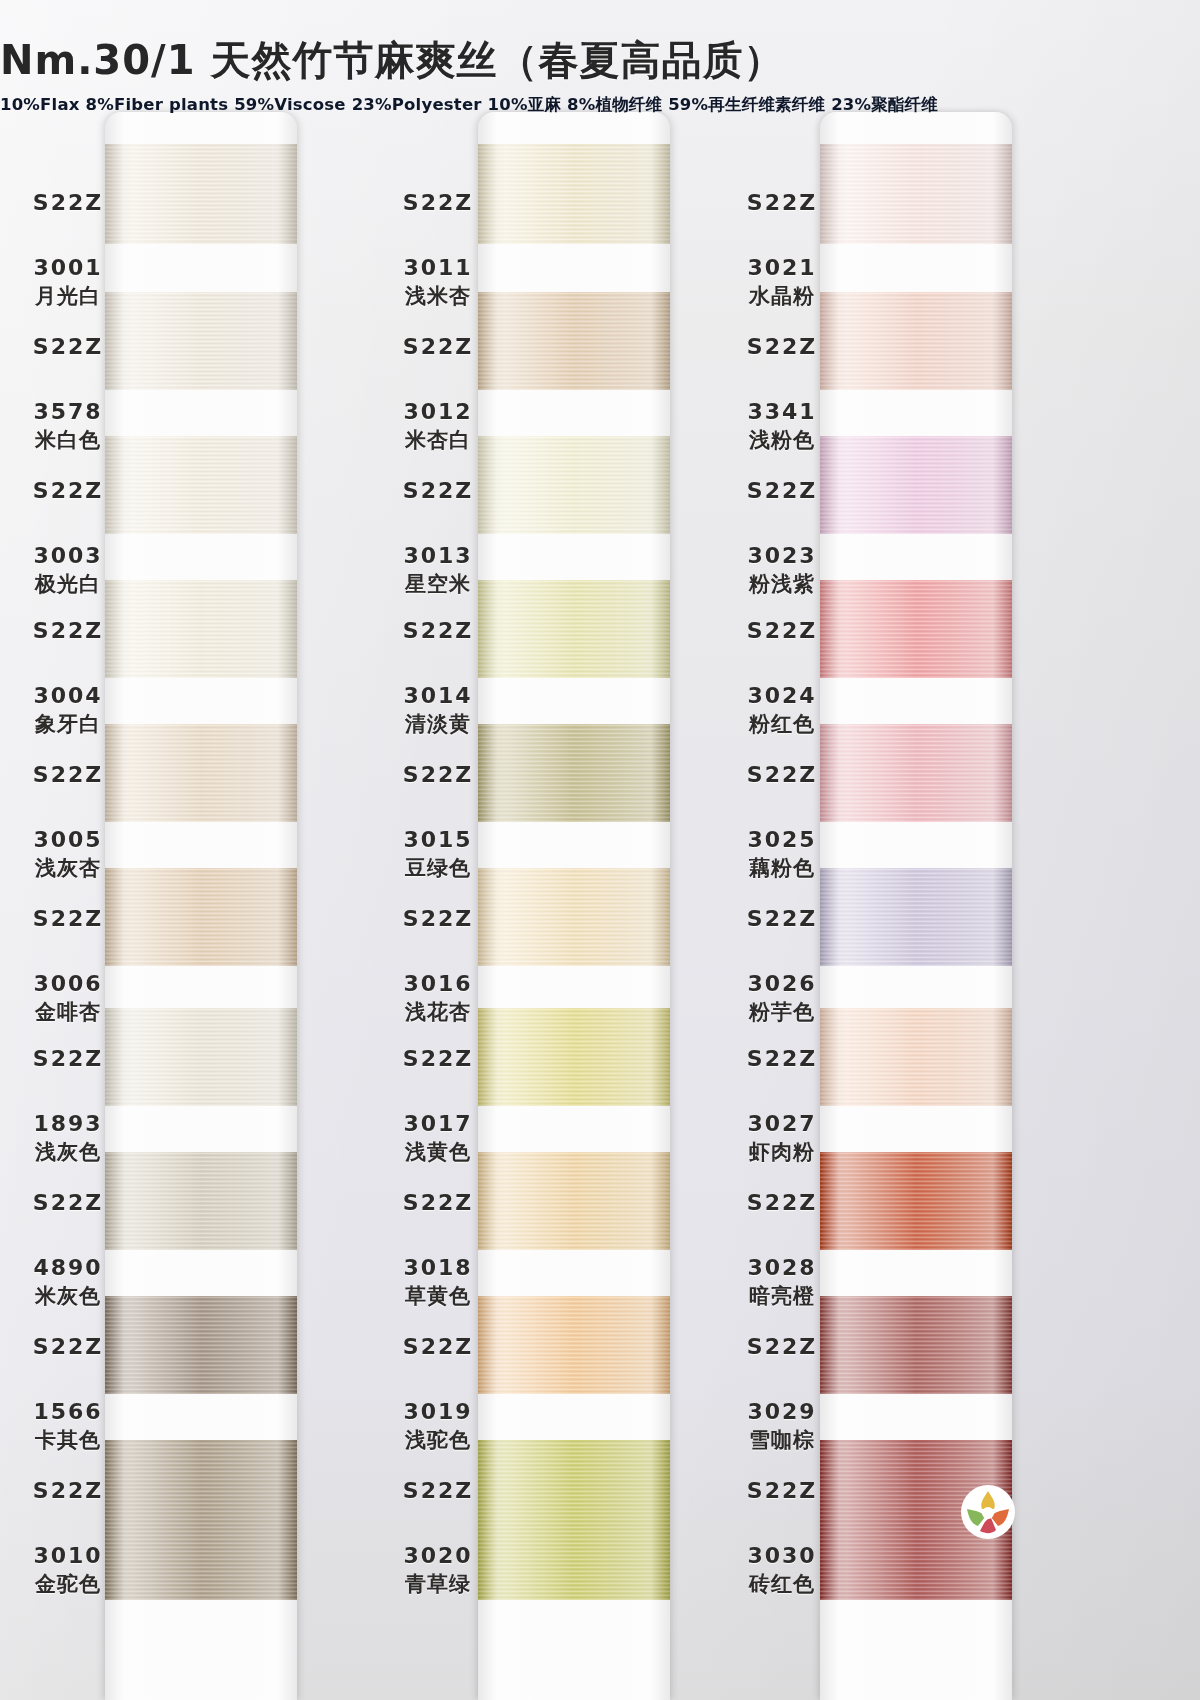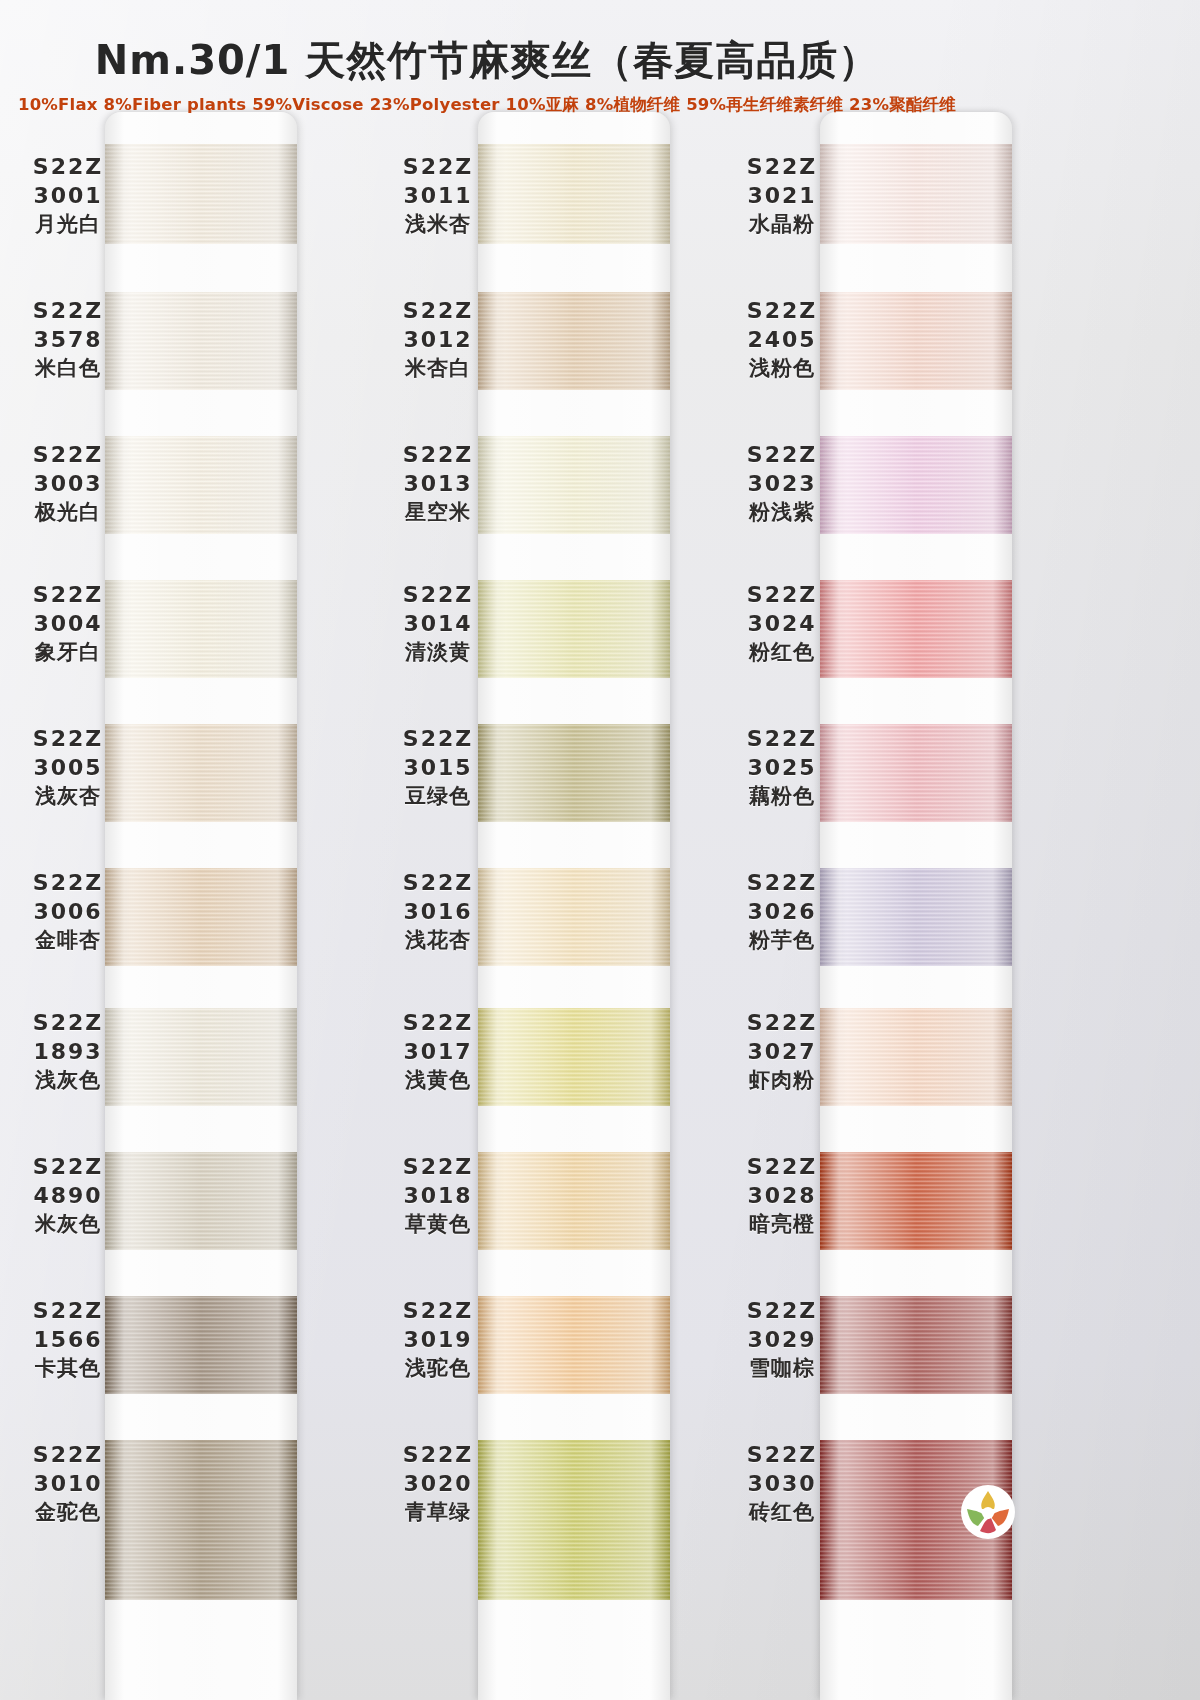--- a/index.html
+++ b/index.html
@@ -15,31 +15,31 @@
     position:absolute;left:0;top:0;width:1200px;height:1700px;
     background:
       linear-gradient(180deg,#f2f2f5 0%,#ececed 20%,#e7e7ec 55%,#e4e4ea 80%,#dededf 100%);
   }
   #card::after{
     content:"";position:absolute;inset:0;
     background:linear-gradient(100deg,rgba(255,255,255,.55) 0%,rgba(255,255,255,0) 38%,rgba(255,255,255,0) 62%,rgba(0,0,0,.05) 100%);
     pointer-events:none;
   }
   
-  #header{position:absolute;left:0;top:0;width:974px;height:112px;z-index:6;text-align:center;}
+  #header{position:absolute;left:0;top:0;width:974px;height:112px;z-index:6;text-align:left;}
   #title{
     margin:0;padding-top:33px;
     font-family:"DejaVu Sans","Liberation Sans",sans-serif;
     font-size:40px;font-weight:bold;color:#272727;
     letter-spacing:1px;
     text-shadow:0 1px 0 rgba(255,255,255,.7);
   }
   #subtitle{
     margin:6px 0 0 0;
-    font-size:16.5px;font-weight:bold;color:#c2410c;
+    font-size:16.5px;font-weight:bold;color:#0f172a;
     letter-spacing:.2px;
     white-space:nowrap;
   }
   
   .strip{
     position:absolute;top:112px;width:192px;height:1588px;
     background:#fbfbfb;
     border-radius:16px 16px 0 0;
     box-shadow:-3px 0 6px rgba(0,0,0,.10),3px 0 7px rgba(0,0,0,.10);
     overflow:hidden;
@@ -76,20 +76,21 @@
   .label{
     position:absolute;width:120px;text-align:center;z-index:7;
     font-family:"DejaVu Sans","Liberation Sans",sans-serif;
     color:#2e2c2b;
     line-height:1.33;
   }
   .label .code,.label .num{
     font-size:22px;font-weight:bold;letter-spacing:2px;
     text-shadow:0 1px 1px rgba(255,255,255,.85);
     display:block;
+    margin-top:36px;
   }
   .label .name{
     font-size:21px;font-weight:bold;letter-spacing:1px;
     display:block;
     text-shadow:0 1px 1px rgba(255,255,255,.85);
   }
   .label.c1{left:8px;}
   .label.c2{left:378px;}
   .label.c3{left:722px;}
   
@@ -344,21 +345,21 @@
     <span class="num">3020</span>
     <span class="name">青草绿</span>
   </div>
 <div class="label c3" style="top: 152px;">
     <span class="code">S22Z</span>
     <span class="num">3021</span>
     <span class="name">水晶粉</span>
   </div>
 <div class="label c3" style="top: 296px;">
     <span class="code">S22Z</span>
-    <span class="num">2405</span>
+    <span class="num">3341</span>
     <span class="name">浅粉色</span>
   </div>
 <div class="label c3" style="top: 440px;">
     <span class="code">S22Z</span>
     <span class="num">3023</span>
     <span class="name">粉浅紫</span>
   </div>
 <div class="label c3" style="top: 580px;">
     <span class="code">S22Z</span>
     <span class="num">3024</span>

